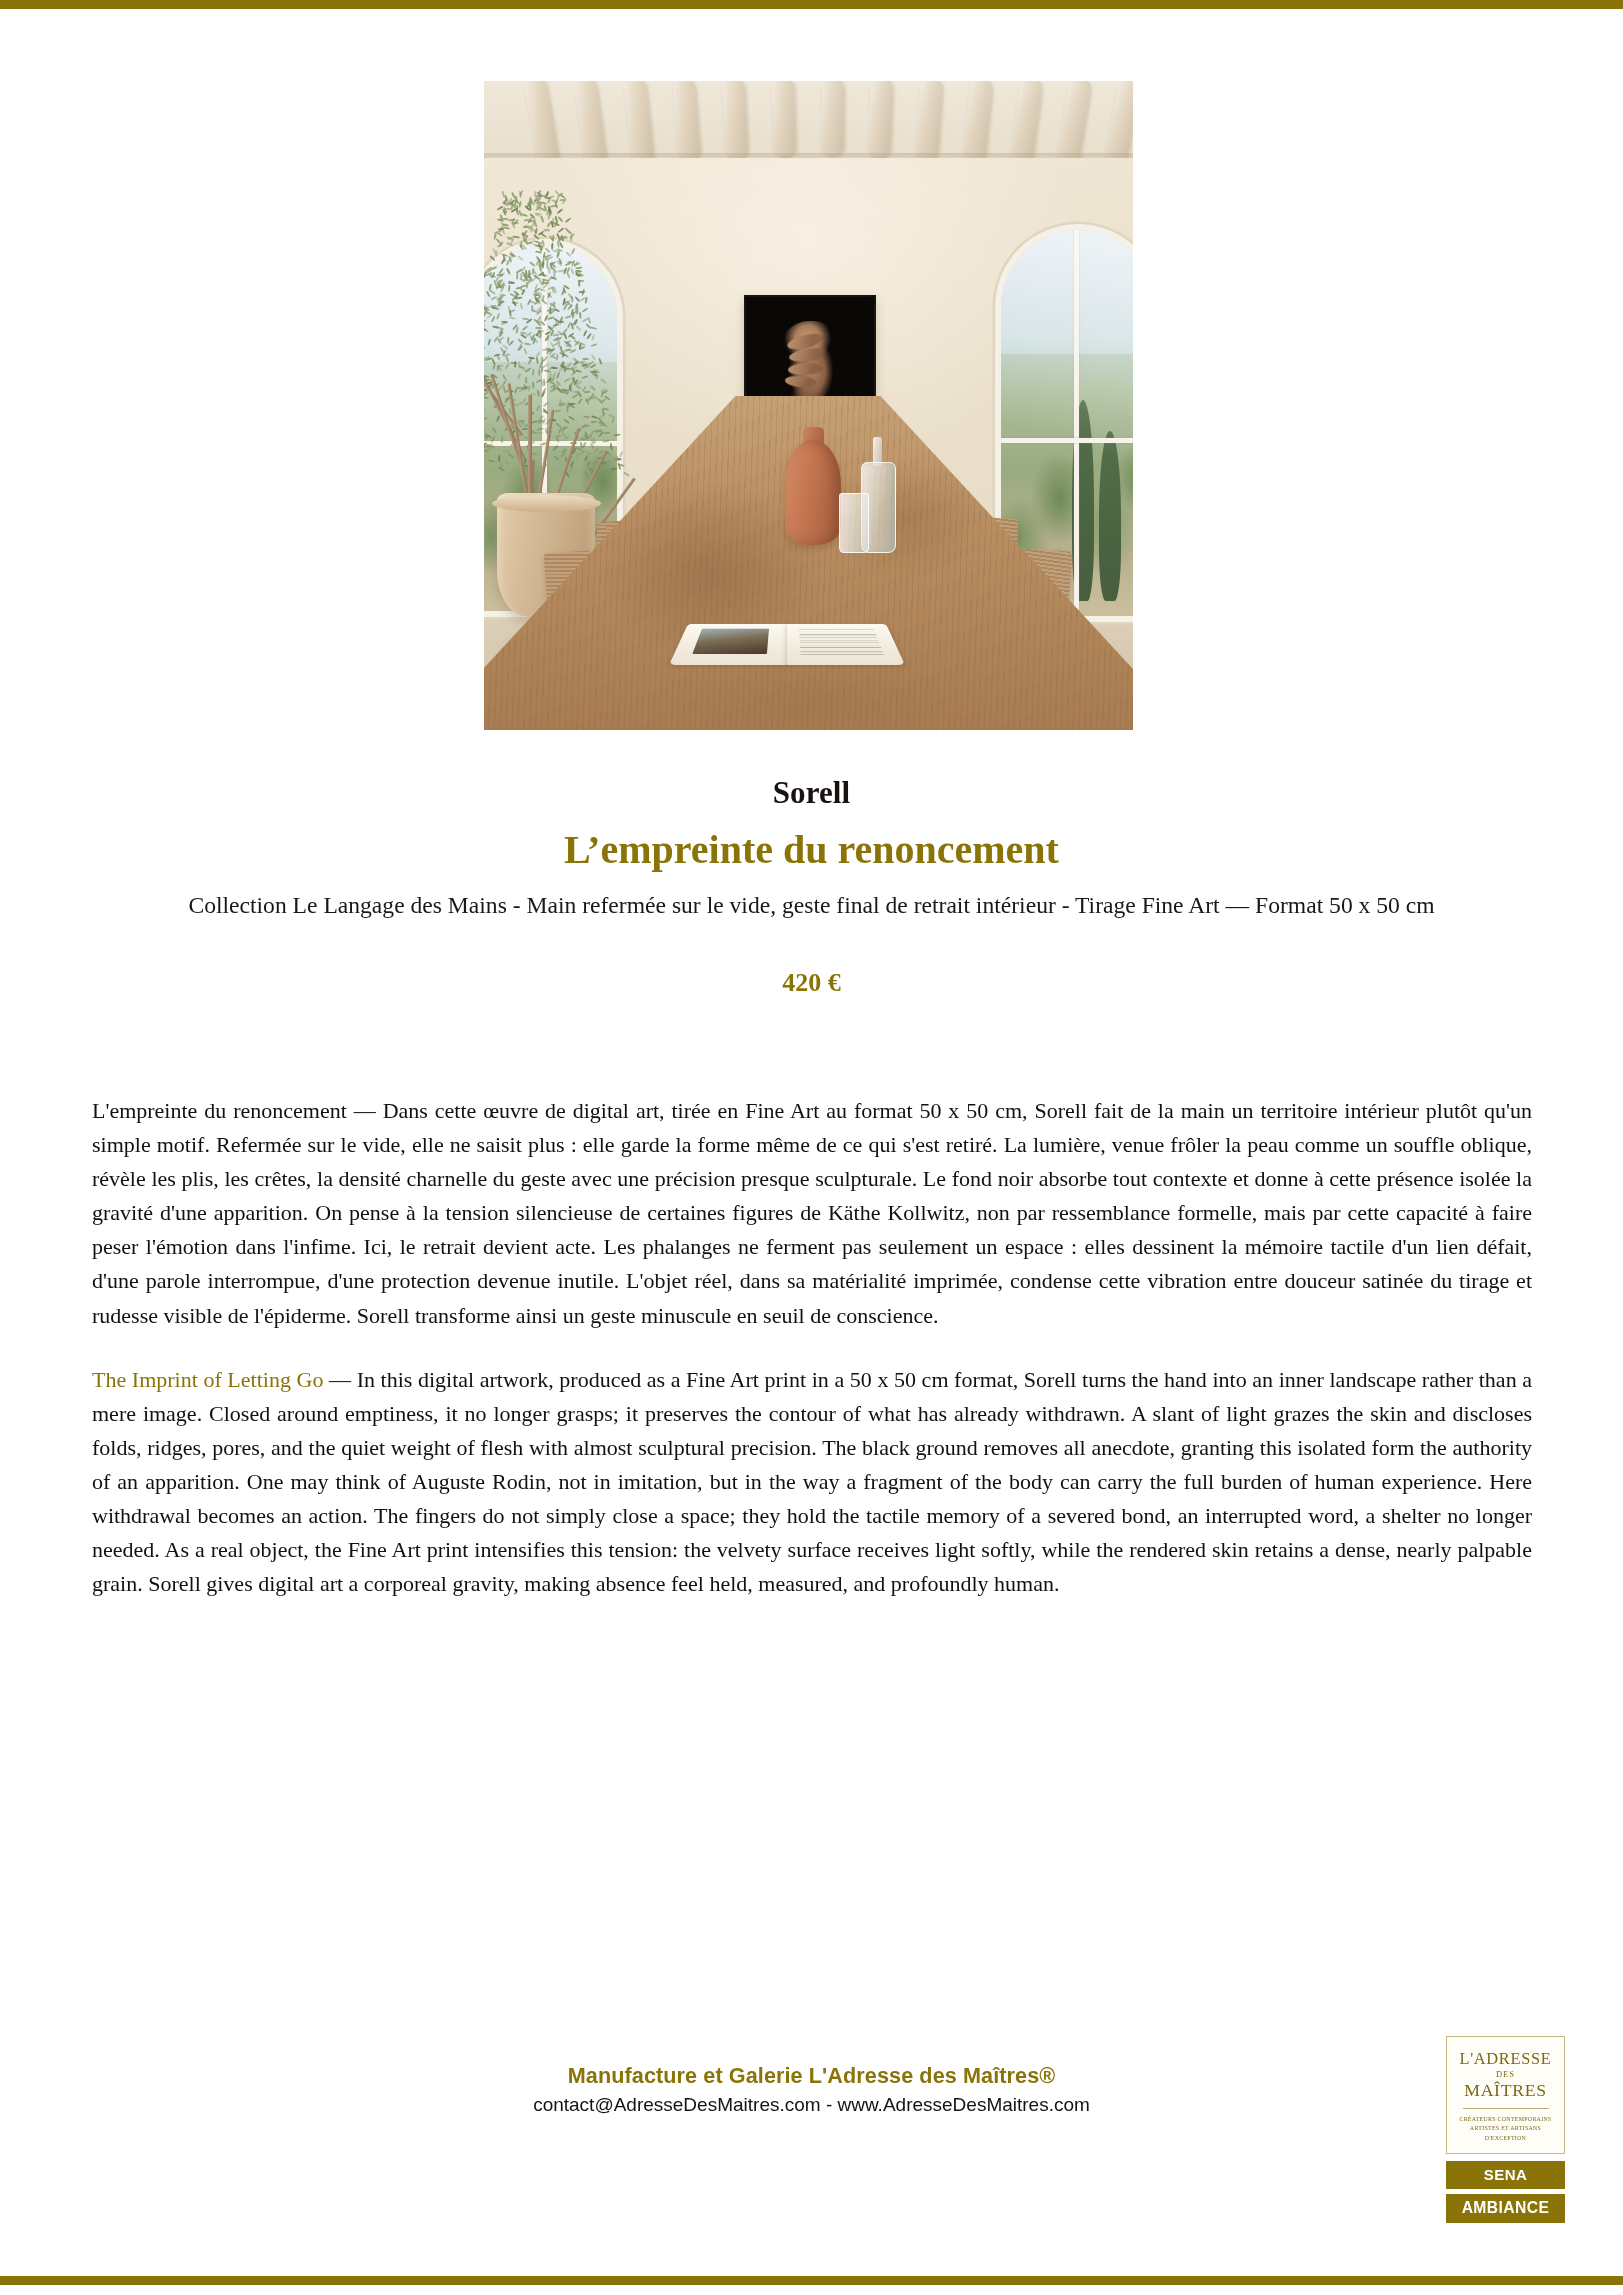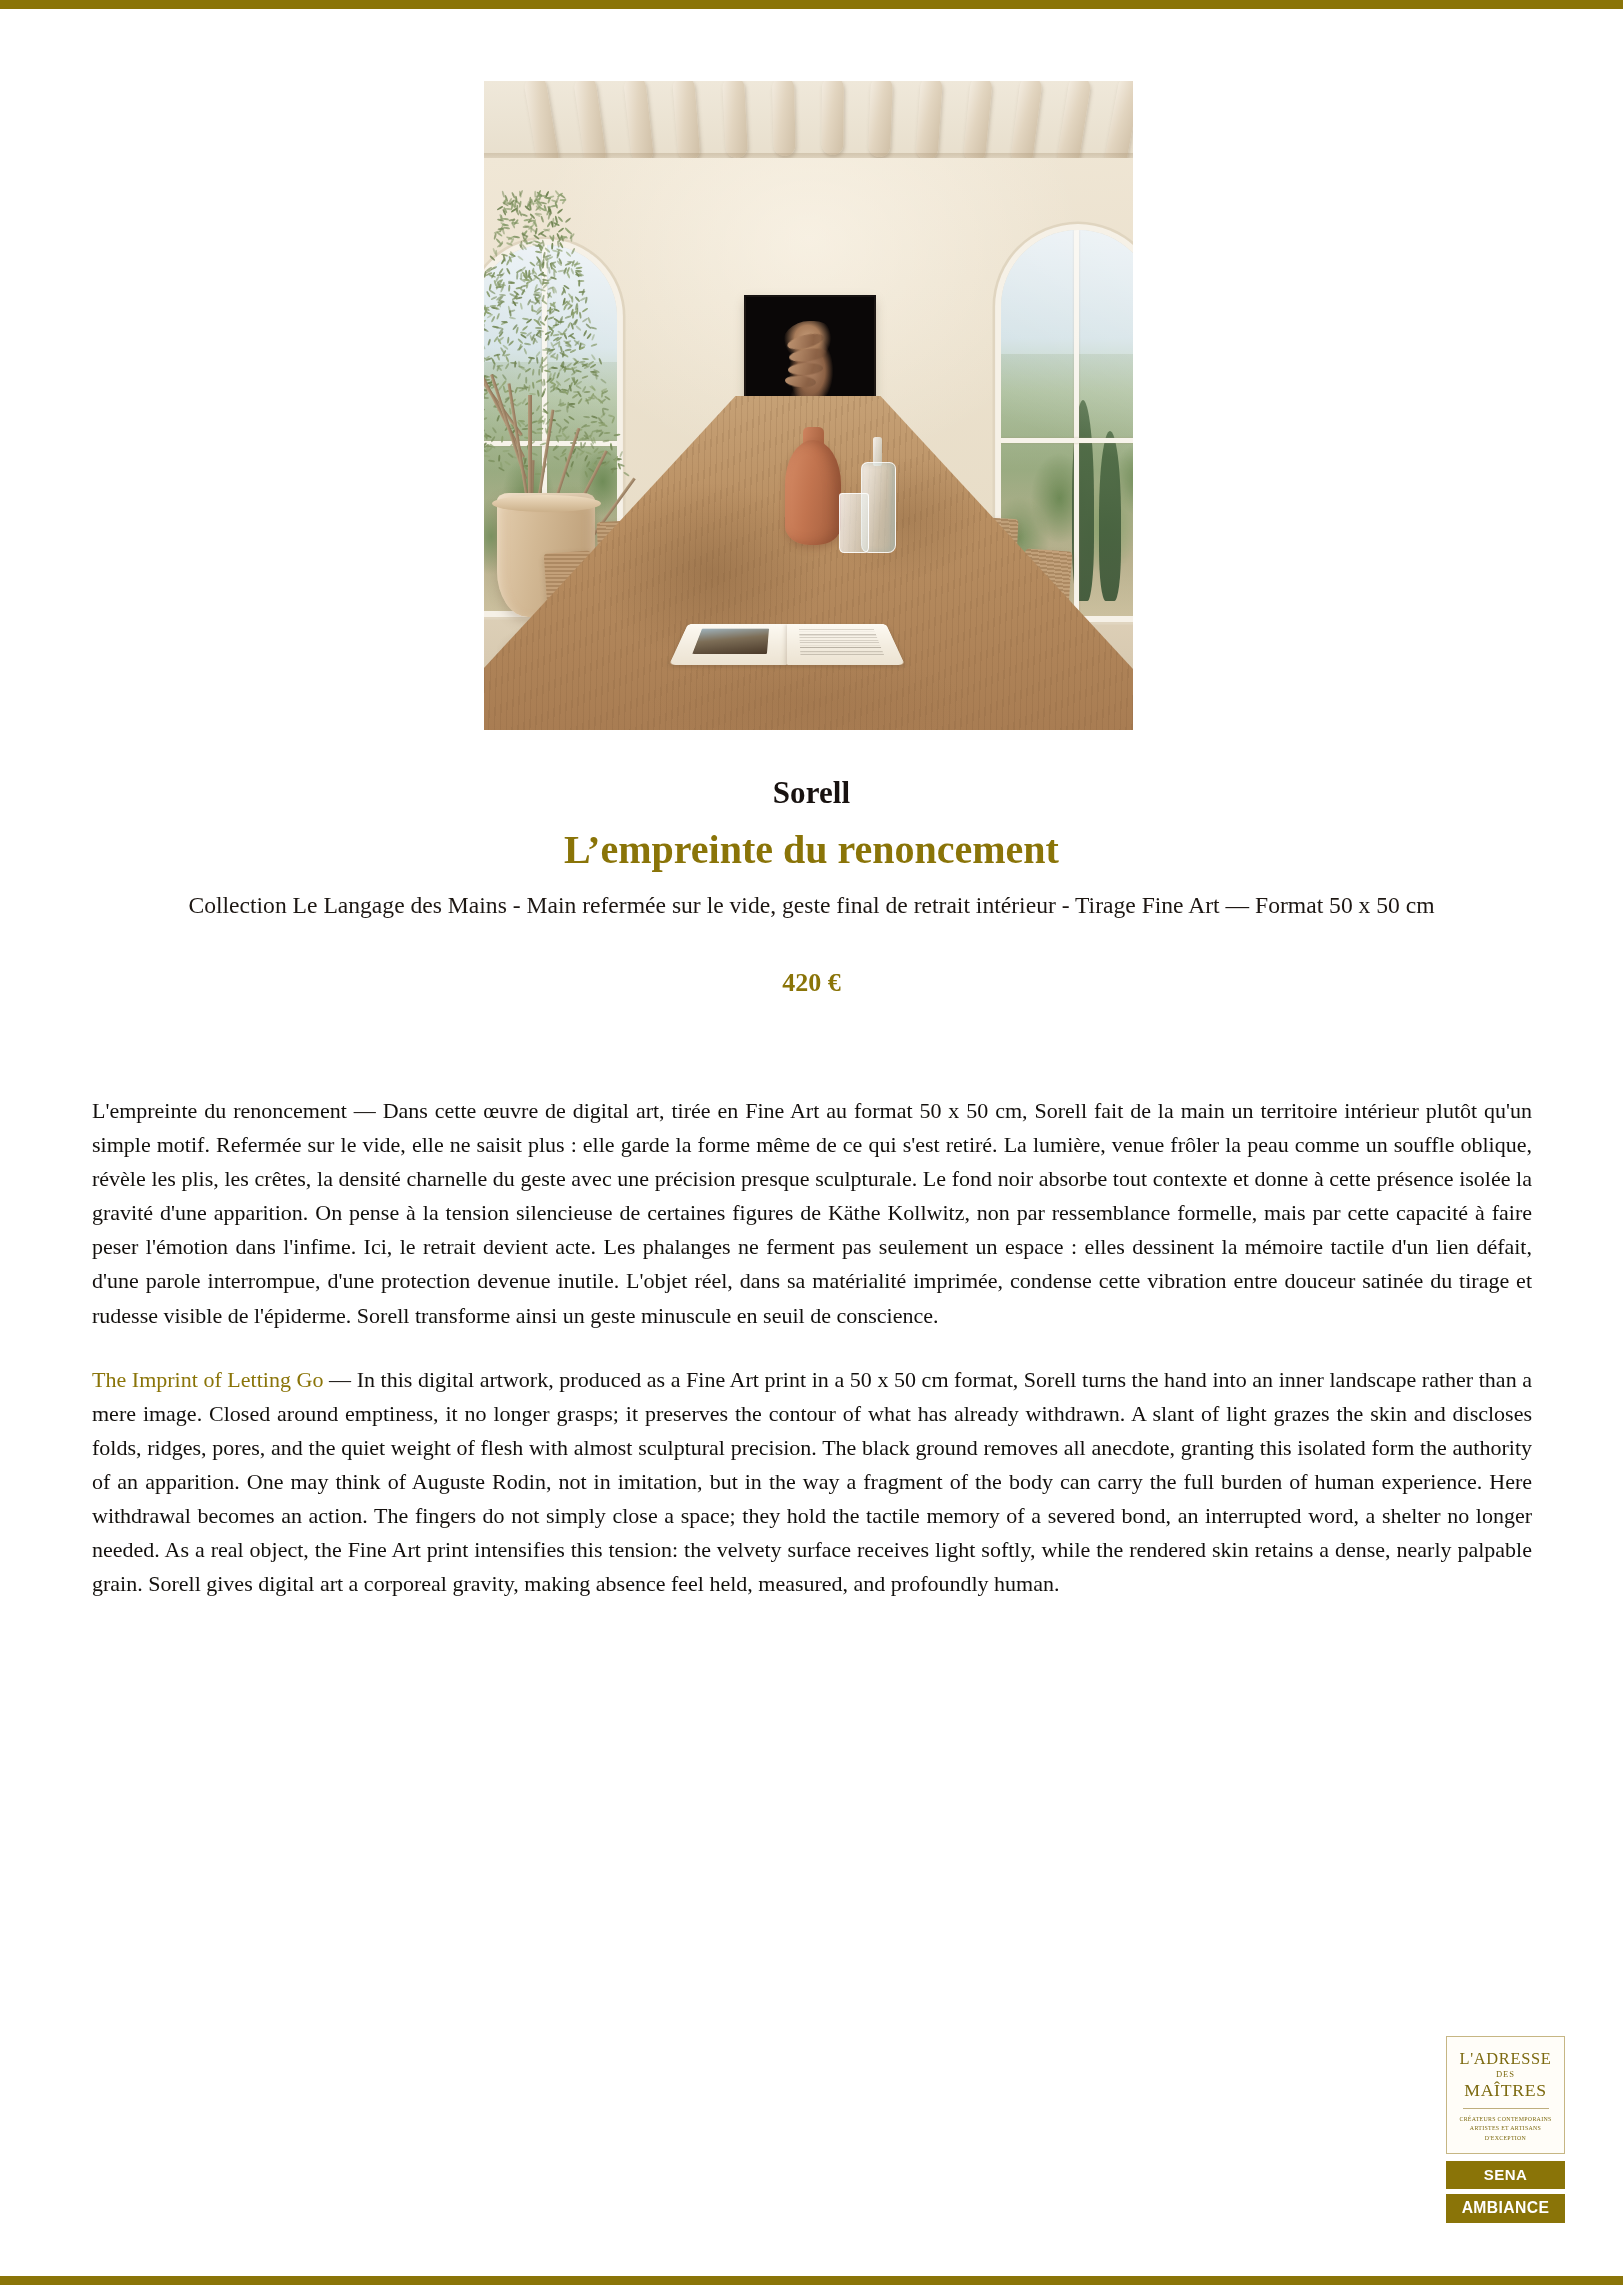--- a/index.html
+++ b/index.html
@@ -1392,20 +1392,22 @@
 <div class="body-col">
   <p class="para">
     <span class="lead-fr">L'empreinte du renoncement</span><span> — </span><span>Dans cette œuvre de digital art, tirée en Fine Art au format 50 x 50 cm, Sorell fait de la main un territoire intérieur plutôt qu'un simple motif. Refermée sur le vide, elle ne saisit plus : elle garde la forme même de ce qui s'est retiré. La lumière, venue frôler la peau comme un souffle oblique, révèle les plis, les crêtes, la densité charnelle du geste avec une précision presque sculpturale. Le fond noir absorbe tout contexte et donne à cette présence isolée la gravité d'une apparition. On pense à la tension silencieuse de certaines figures de Käthe Kollwitz, non par ressemblance formelle, mais par cette capacité à faire peser l'émotion dans l'infime. Ici, le retrait devient acte. Les phalanges ne ferment pas seulement un espace : elles dessinent la mémoire tactile d'un lien défait, d'une parole interrompue, d'une protection devenue inutile. L'objet réel, dans sa matérialité imprimée, condense cette vibration entre douceur satinée du tirage et rudesse visible de l'épiderme. Sorell transforme ainsi un geste minuscule en seuil de conscience.</span>
   </p>
   <p class="para">
     <span class="lead-en">The Imprint of Letting Go</span><span> — </span><span>In this digital artwork, produced as a Fine Art print in a 50 x 50 cm format, Sorell turns the hand into an inner landscape rather than a mere image. Closed around emptiness, it no longer grasps; it preserves the contour of what has already withdrawn. A slant of light grazes the skin and discloses folds, ridges, pores, and the quiet weight of flesh with almost sculptural precision. The black ground removes all anecdote, granting this isolated form the authority of an apparition. One may think of Auguste Rodin, not in imitation, but in the way a fragment of the body can carry the full burden of human experience. Here withdrawal becomes an action. The fingers do not simply close a space; they hold the tactile memory of a severed bond, an interrupted word, a shelter no longer needed. As a real object, the Fine Art print intensifies this tension: the velvety surface receives light softly, while the rendered skin retains a dense, nearly palpable grain. Sorell gives digital art a corporeal gravity, making absence feel held, measured, and profoundly human.</span>
   </p>
 </div>
 
 <div class="footer">
+  <div class="f-line1">Manufacture et Galerie L'Adresse des Maîtres®</div>
+  <div class="f-line2">contact@AdresseDesMaitres.com - www.AdresseDesMaitres.com</div>
 </div>
 
 <div class="logo-block">
   <div class="logo-card">
     <div class="lg-1">L'ADRESSE</div>
     <div class="lg-2">DES</div>
     <div class="lg-3">MAÎTRES</div>
     <div class="lg-rule"></div>
     <div class="lg-4">CRÉATEURS CONTEMPORAINS</div>
     <div class="lg-4">ARTISTES ET ARTISANS</div>

